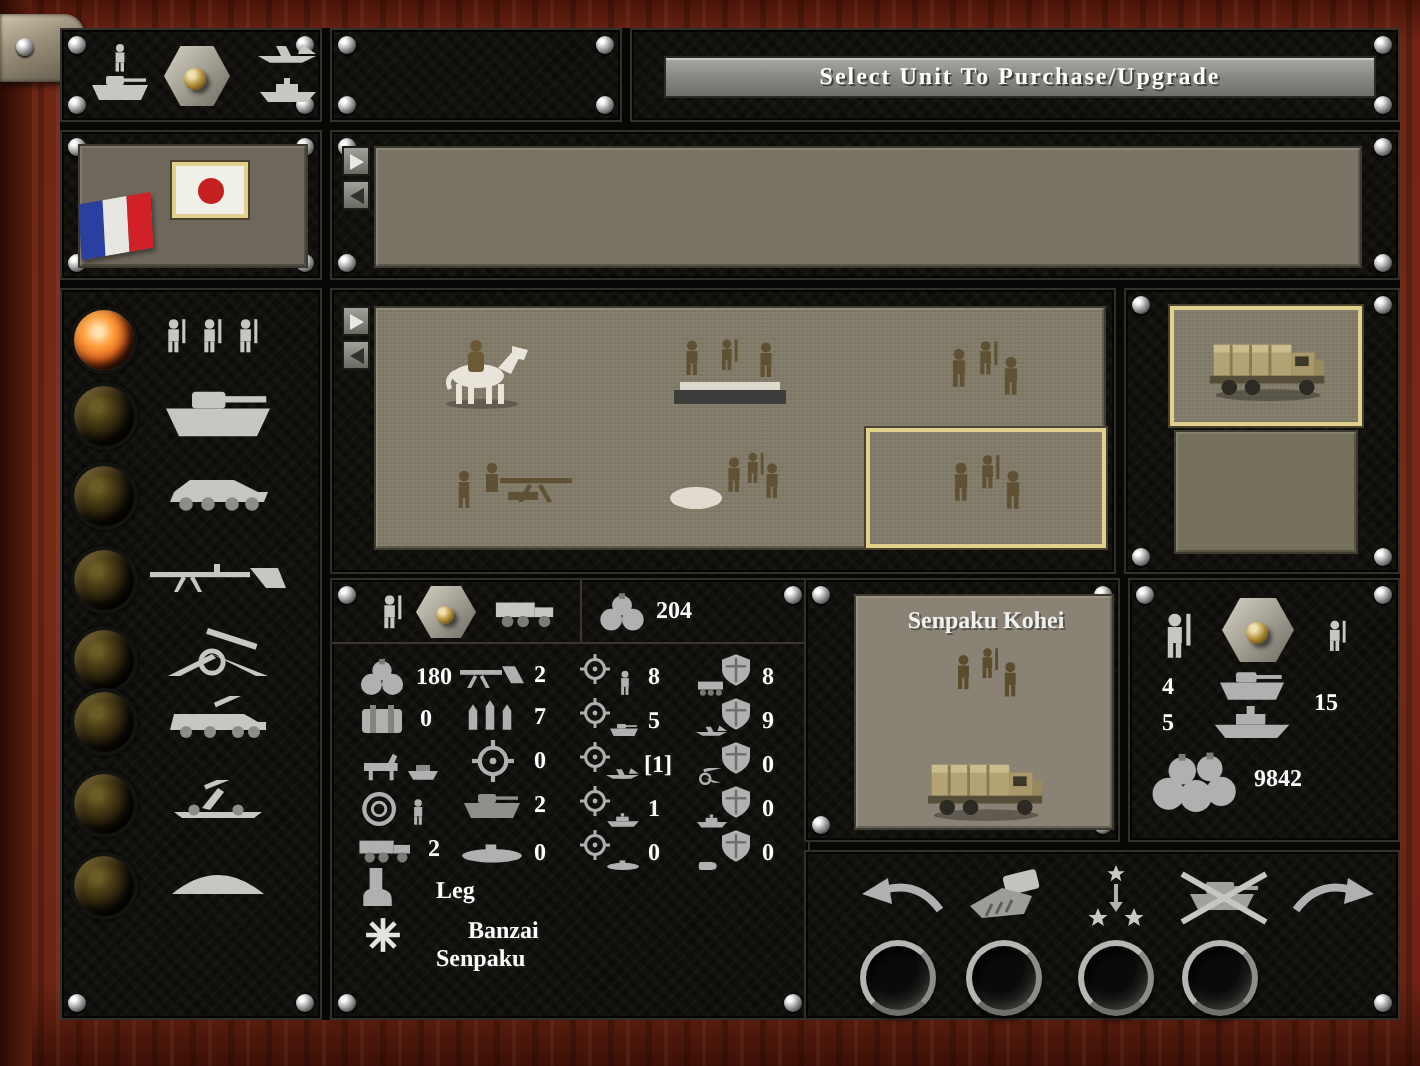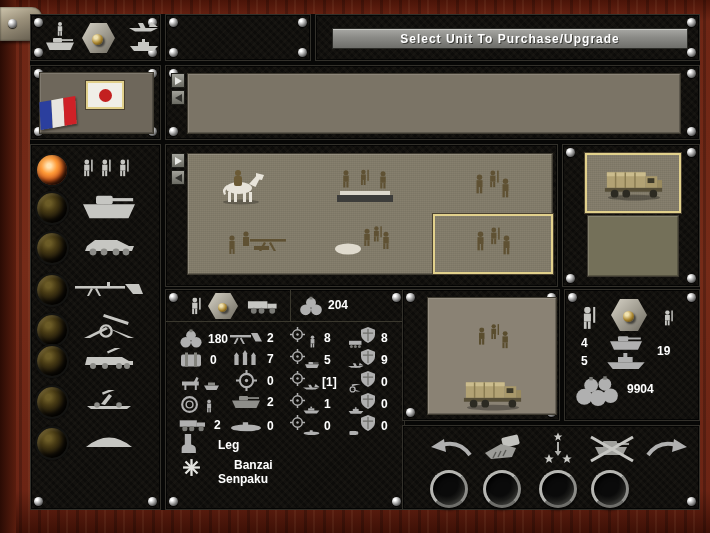--- a/index.html
+++ b/index.html
@@ -1,17 +1,17 @@
 <!DOCTYPE html>
 <html><head>
 <meta charset="utf-8">
 <style>
   html,body{margin:0;padding:0;background:#000;}
   #screen{position:relative;width:710px;height:533px;overflow:hidden;
-    font-family:Liberation Sans, sans-serif;
+    font-family:Liberation Serif, serif;
     background:
       repeating-linear-gradient(90deg, rgba(0,0,0,0.22) 0 3px, rgba(0,0,0,0) 3px 9px, rgba(255,210,160,0.06) 9px 11px, rgba(0,0,0,0) 11px 19px),
       linear-gradient(180deg,#4a1408 0%,#6e2615 4%,#752b18 50%,#6b2414 92%,#3d1006 100%);
   }
   #screen:before{content:"";position:absolute;left:0;top:0;width:16px;height:533px;
     background:linear-gradient(90deg,#2a0b04,#5a1d0e);}
   .underlay{position:absolute;left:30px;top:14px;width:670px;height:496px;background:#070706;}
   .panel{position:absolute;background:#0d0c0a;
     background-image:
       repeating-linear-gradient(45deg, rgba(70,64,52,0.10) 0 3px, rgba(0,0,0,0) 3px 6px),
@@ -581,20 +581,21 @@
   <div class="label" style="left:68px;top:168px">Banzai</div>
   <div class="label" style="left:52px;top:182px">Senpaku</div>
 </div>
 
 <div class="panel" style="left:402px;top:289px;width:158px;height:132px">
   <div class="screw s-tl"></div>
       <div class="screw s-tr"></div>
       <div class="screw s-bl"></div>
       <div class="screw s-br"></div>
   <div class="tanbox" style="left:24px;top:7px;width:130px;height:118px;background:#8a8274">
+    <div class="tanlabel" style="left:0;top:5px;width:130px">Senpaku Kohei</div>
     <svg style="position:absolute;left:45px;top:22px" width="40" height="36" viewBox="0 0 40 40">
       <g class="ic" style="color:#5a4d2e">
             <use href="#sy-person" x="2" y="8" width="11" height="20"></use>
             <use href="#sy-personr" x="16" y="2" width="12" height="22"></use>
             <use href="#sy-person" x="28" y="12" width="11" height="20"></use>
           </g>
     </svg>
     <svg style="position:absolute;left:34px;top:78px" width="62" height="36" viewBox="0 0 64 36">
       <ellipse cx="32" cy="32" rx="27" ry="3" fill="rgba(0,0,0,0.3)"></ellipse>
       <rect x="4" y="6" width="40" height="16" fill="#b2a274"></rect>
@@ -626,31 +627,31 @@
         <use href="#sy-personr" width="10" height="14"></use>
       </svg>
   <div class="label" style="left:16px;top:46px">4</div>
   <div class="label" style="left:16px;top:64px">5</div>
   <svg class="ic" style="position:absolute;left:36px;top:45px" width="50" height="16" viewBox="0 0 32 14">
         <use href="#sy-tank" width="32" height="14"></use>
       </svg>
   <svg class="ic" style="position:absolute;left:36px;top:63px" width="50" height="16" viewBox="0 0 30 12">
         <use href="#sy-ship" width="30" height="12"></use>
       </svg>
-  <div class="label" style="left:92px;top:54px">19</div>
+  <div class="label" style="left:92px;top:54px">15</div>
   <svg class="ic" style="position:absolute;left:10px;top:84px" width="46" height="32" viewBox="0 0 40 28">
     <circle cx="8" cy="20" r="7" fill="currentColor"></circle>
         <circle cx="20" cy="21" r="7" fill="currentColor"></circle>
         <circle cx="31" cy="19" r="6.4" fill="currentColor"></circle>
         <circle cx="14" cy="10" r="6" fill="currentColor"></circle>
         <circle cx="26" cy="9" r="5.6" fill="currentColor"></circle>
         <rect x="12.4" y="2.6" width="3" height="3" fill="#7c7c78"></rect>
         <rect x="24.6" y="2" width="3" height="3" fill="#7c7c78"></rect>
   </svg>
-  <div class="label big" style="left:62px;top:92px">9904</div>
+  <div class="label big" style="left:62px;top:92px">9842</div>
 </div>
 
 <div class="panel" style="left:402px;top:425px;width:298px;height:85px">
   <div class="screw s-br"></div>
   <svg class="ic" style="position:absolute;left:26px;top:12px" width="44" height="20" viewBox="0 0 44 20">
         <path d="M41 17 Q30 2 13 7" stroke="currentColor" stroke-width="4" fill="none"></path>
         <path d="M15 1 L2 9 L17 14 Z" fill="currentColor"></path>
       </svg>
   <svg class="ic" style="position:absolute;left:78px;top:8px" width="44" height="28" viewBox="0 0 44 28">
         <rect x="21" y="2" width="17" height="10" rx="2" transform="rotate(-14 30 7)" fill="#c2c2be"></rect>

